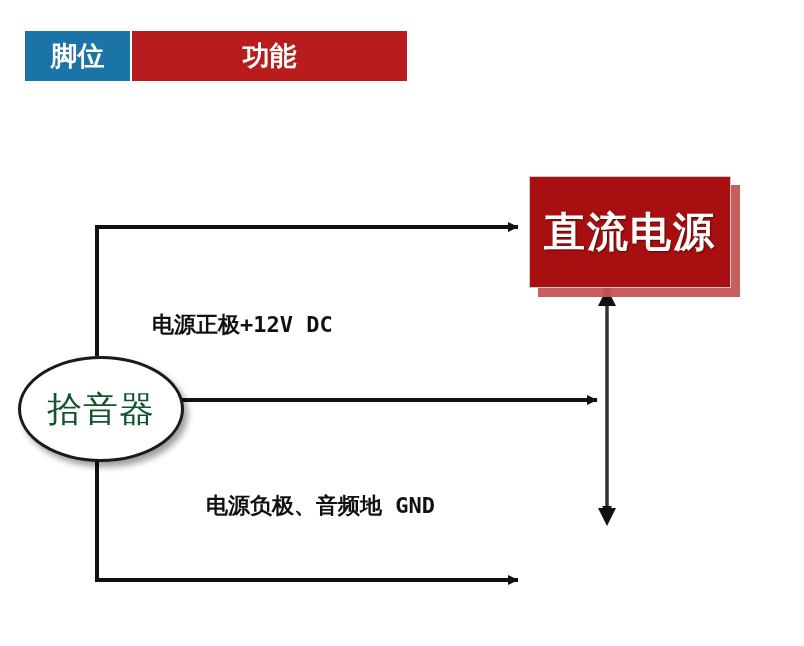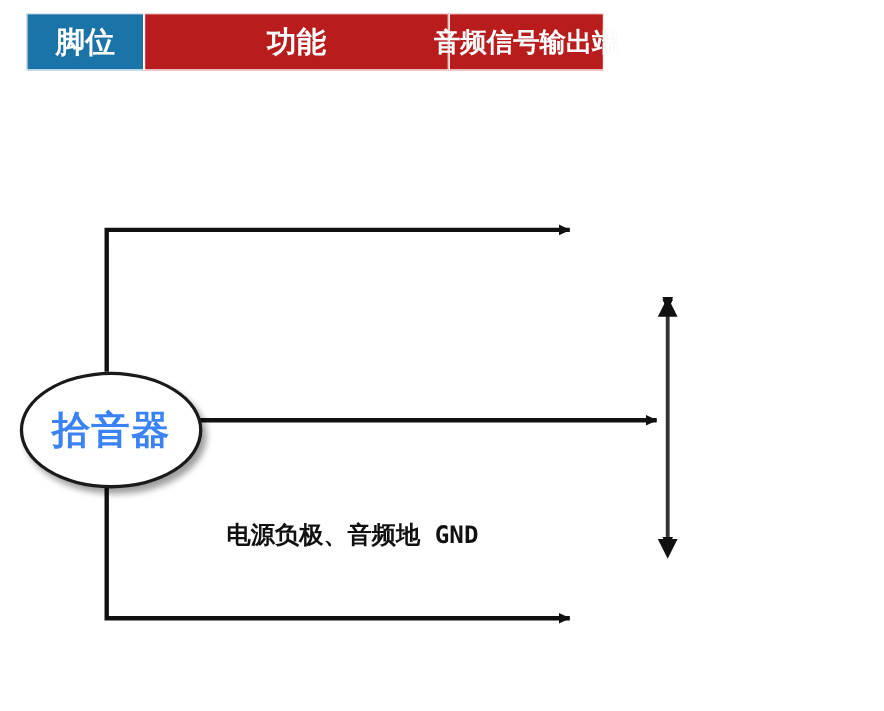--- a/index.html
+++ b/index.html
@@ -3,21 +3,21 @@
 <meta charset="utf-8">
 <style>
   html,body{margin:0;padding:0;}
   body{
     width:804px;height:646px;
     background:#ffffff;
     font-family:"DejaVu Sans","Liberation Sans",sans-serif;
     overflow:hidden;
     position:relative;
   }
-  #root{position:absolute;left:0;top:0;width:804px;height:540px;}
+  #root{position:absolute;left:0;top:18px;width:804px;height:540px;}
 
   
   .pin-table{
     position:absolute;
     left:24px;top:12px;
     width:756px;height:104px;
     display:grid;
     grid-template-columns:107px 277px 141px 231px;
     grid-template-rows:52px 52px;
     gap:0px;
@@ -72,21 +72,21 @@
     position:absolute;
     left:18px;top:208px;
     width:160px;height:100px;
     border-radius:50%;
     background:#ffffff;
     border:3px solid #1a1a1a;
     display:flex;align-items:center;justify-content:center;
     box-shadow:4px 5px 6px rgba(0,0,0,0.38);
   }
   .node-ellipse span{
-    font-size:35px;font-weight:700;color:#3b82f6;letter-spacing:1px;
+    font-size:35px;font-weight:400;color:#14532d;letter-spacing:1px;
     white-space:nowrap;
   }
 
   
   .edge-label{
     position:absolute;
     color:#111111;
     font-weight:700;
     white-space:nowrap;
     line-height:1;
@@ -102,21 +102,20 @@
 </style>
 </head>
 <body>
 
 <div id="root">
 
   <div class="pin-table">
     <div class="cell hdr">脚位</div>
 
     <div class="cell fn">功能</div>
-    <div class="cell fn smaller">音频信号输出端</div>
   </div>
 
   <div class="diagram">
 
     <svg width="804" height="516">
       <defs>
         <marker id="arrowR" markerWidth="11" markerHeight="11" refX="10" refY="5.5" orient="auto" markerUnits="userSpaceOnUse">
           <path d="M0,0.6 L10.5,5.5 L0,10.4 z" fill="#111111"></path>
         </marker>
         <marker id="arrowU" markerWidth="11" markerHeight="11" refX="10" refY="5.5" orient="auto" markerUnits="userSpaceOnUse">
@@ -139,19 +138,23 @@
 
     <svg width="804" height="516">
       <path d="M607,140 L598,158 L616,158 z" fill="#111111"></path>
       <path d="M607,378 L598,360 L616,360 z" fill="#111111"></path>
     </svg>
 
     <div class="node-ellipse">
       <span>拾音器</span>
     </div>
 
+    <div class="node-box box-dc">
+      <span>直流电源</span>
+    </div>
 
 
+    <div class="edge-label lbl-power"><span class="cn">电源正极</span><span class="mono">+12V DC</span></div>
 
     <div class="edge-label lbl-gnd"><span class="cn">电源负极、音频地</span><span class="mono"> GND</span></div>
 
   </div>
 </div>
 
 </body></html>

